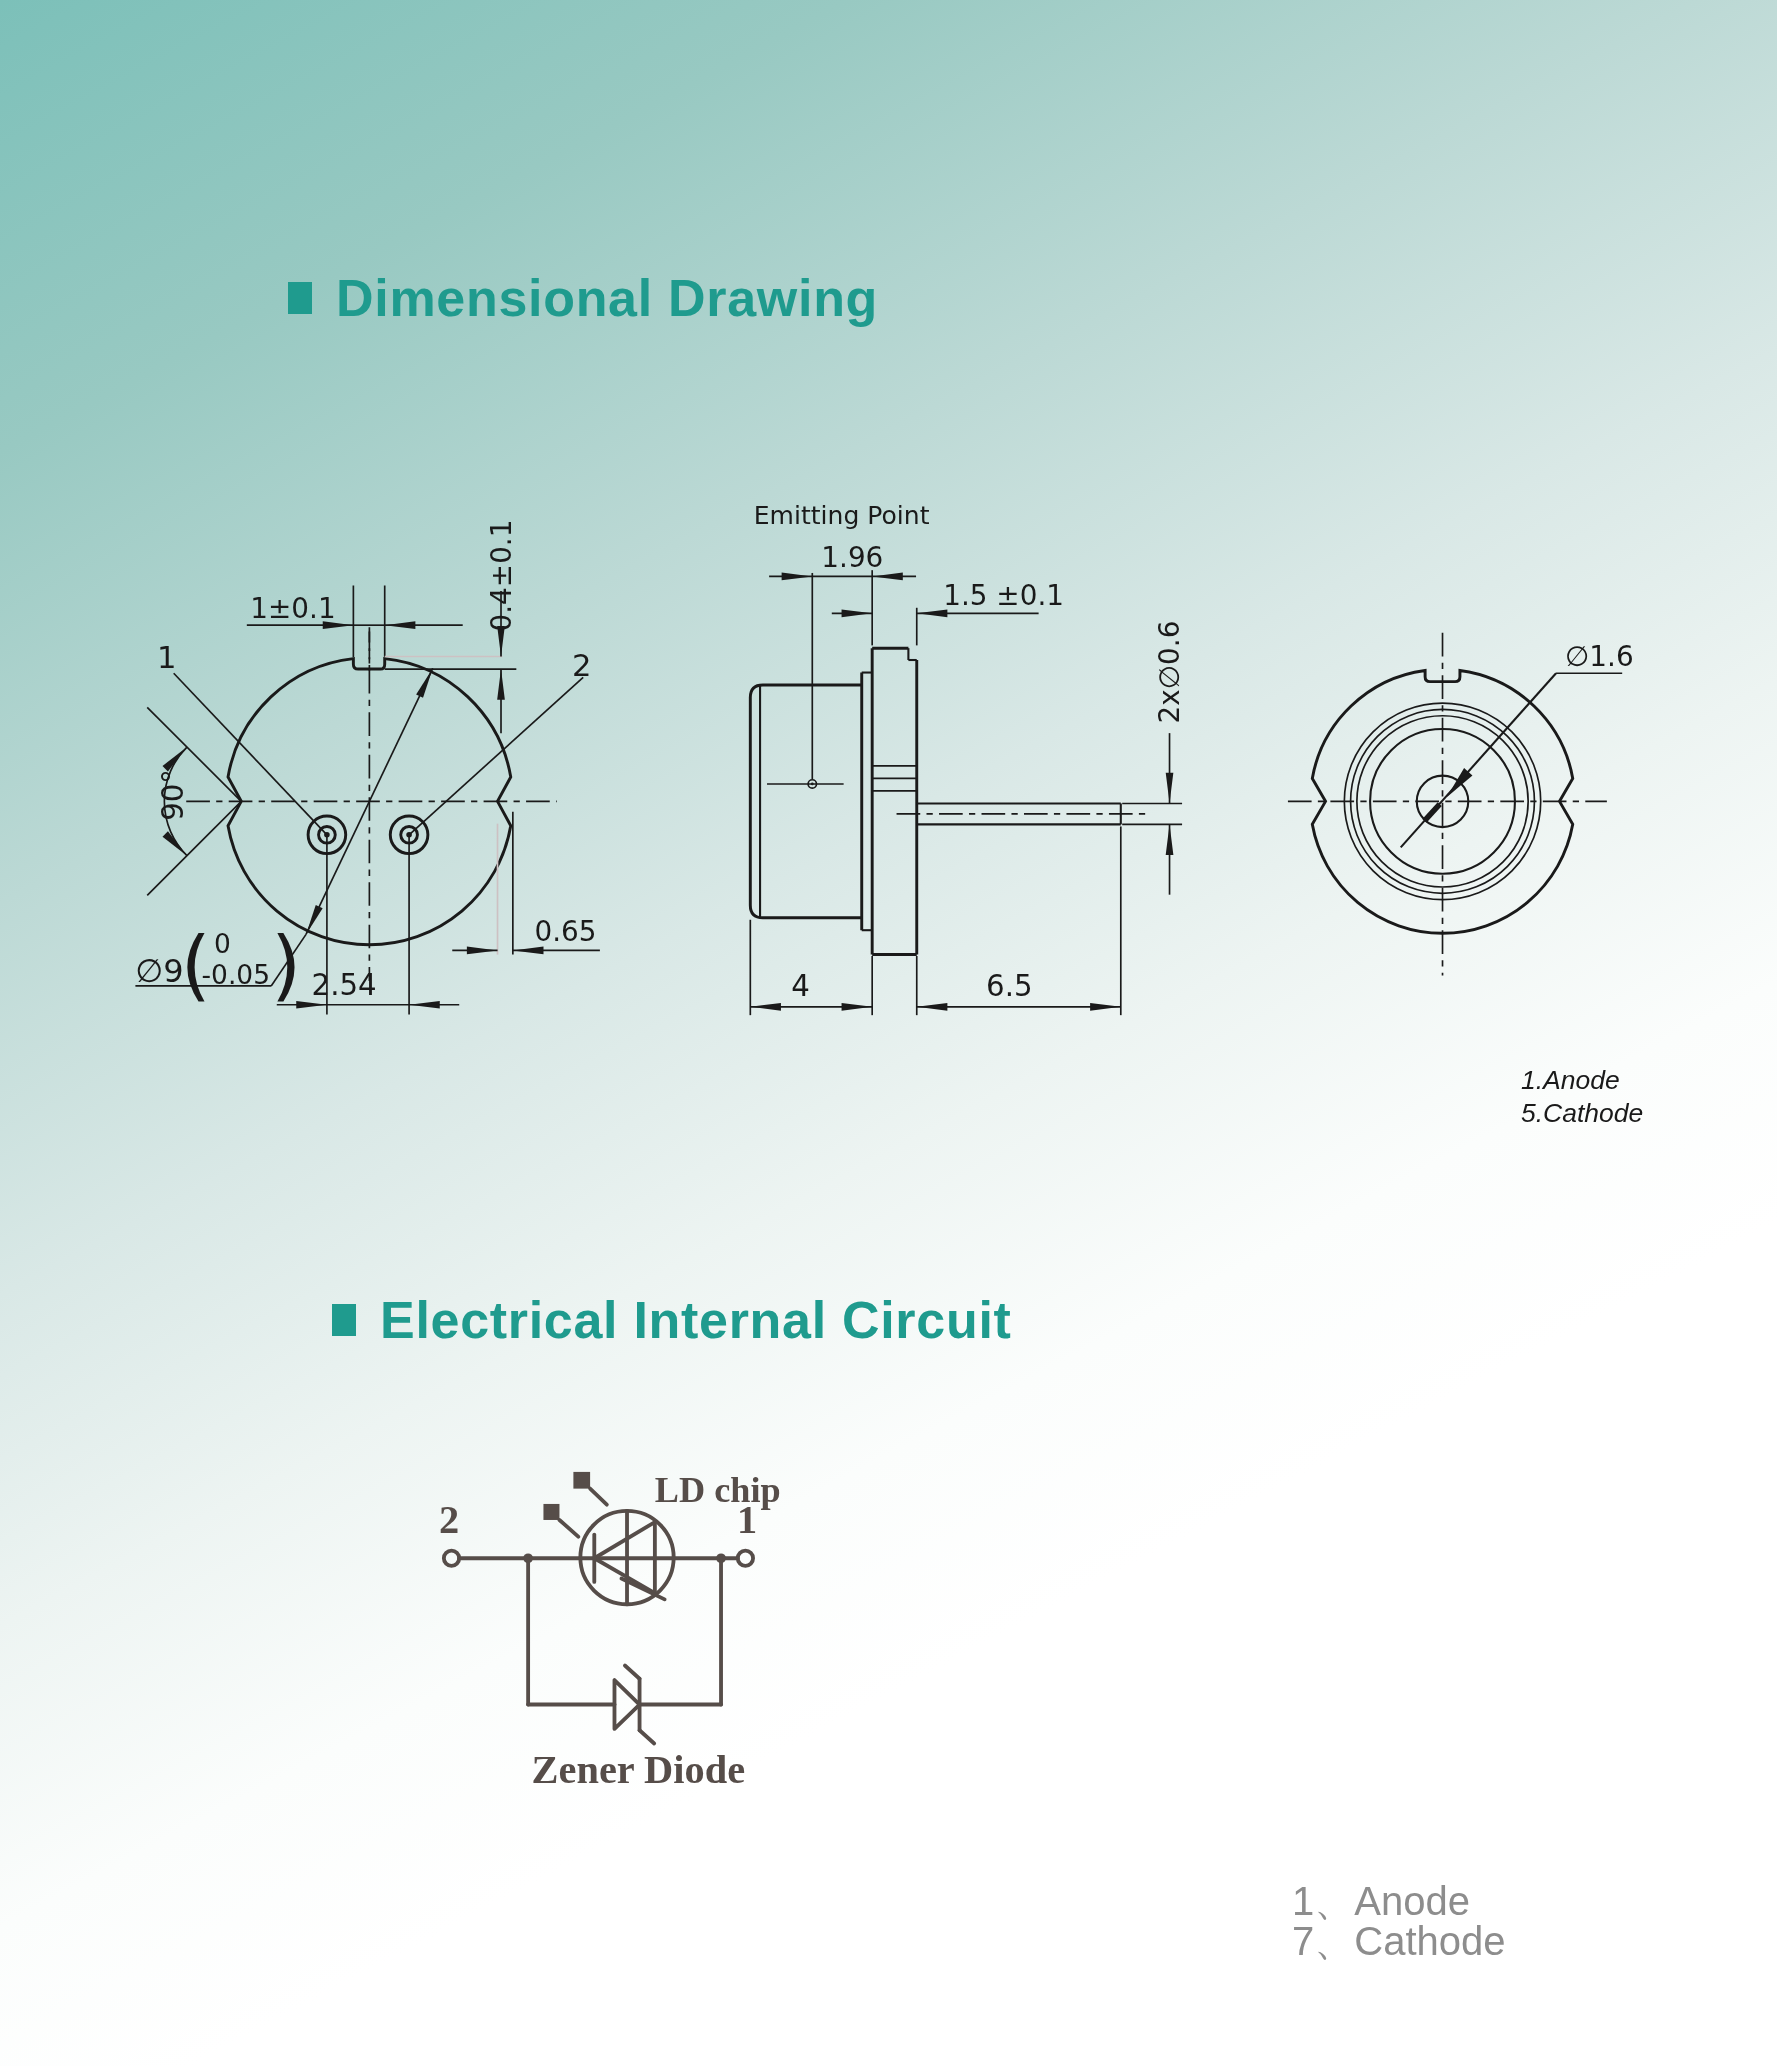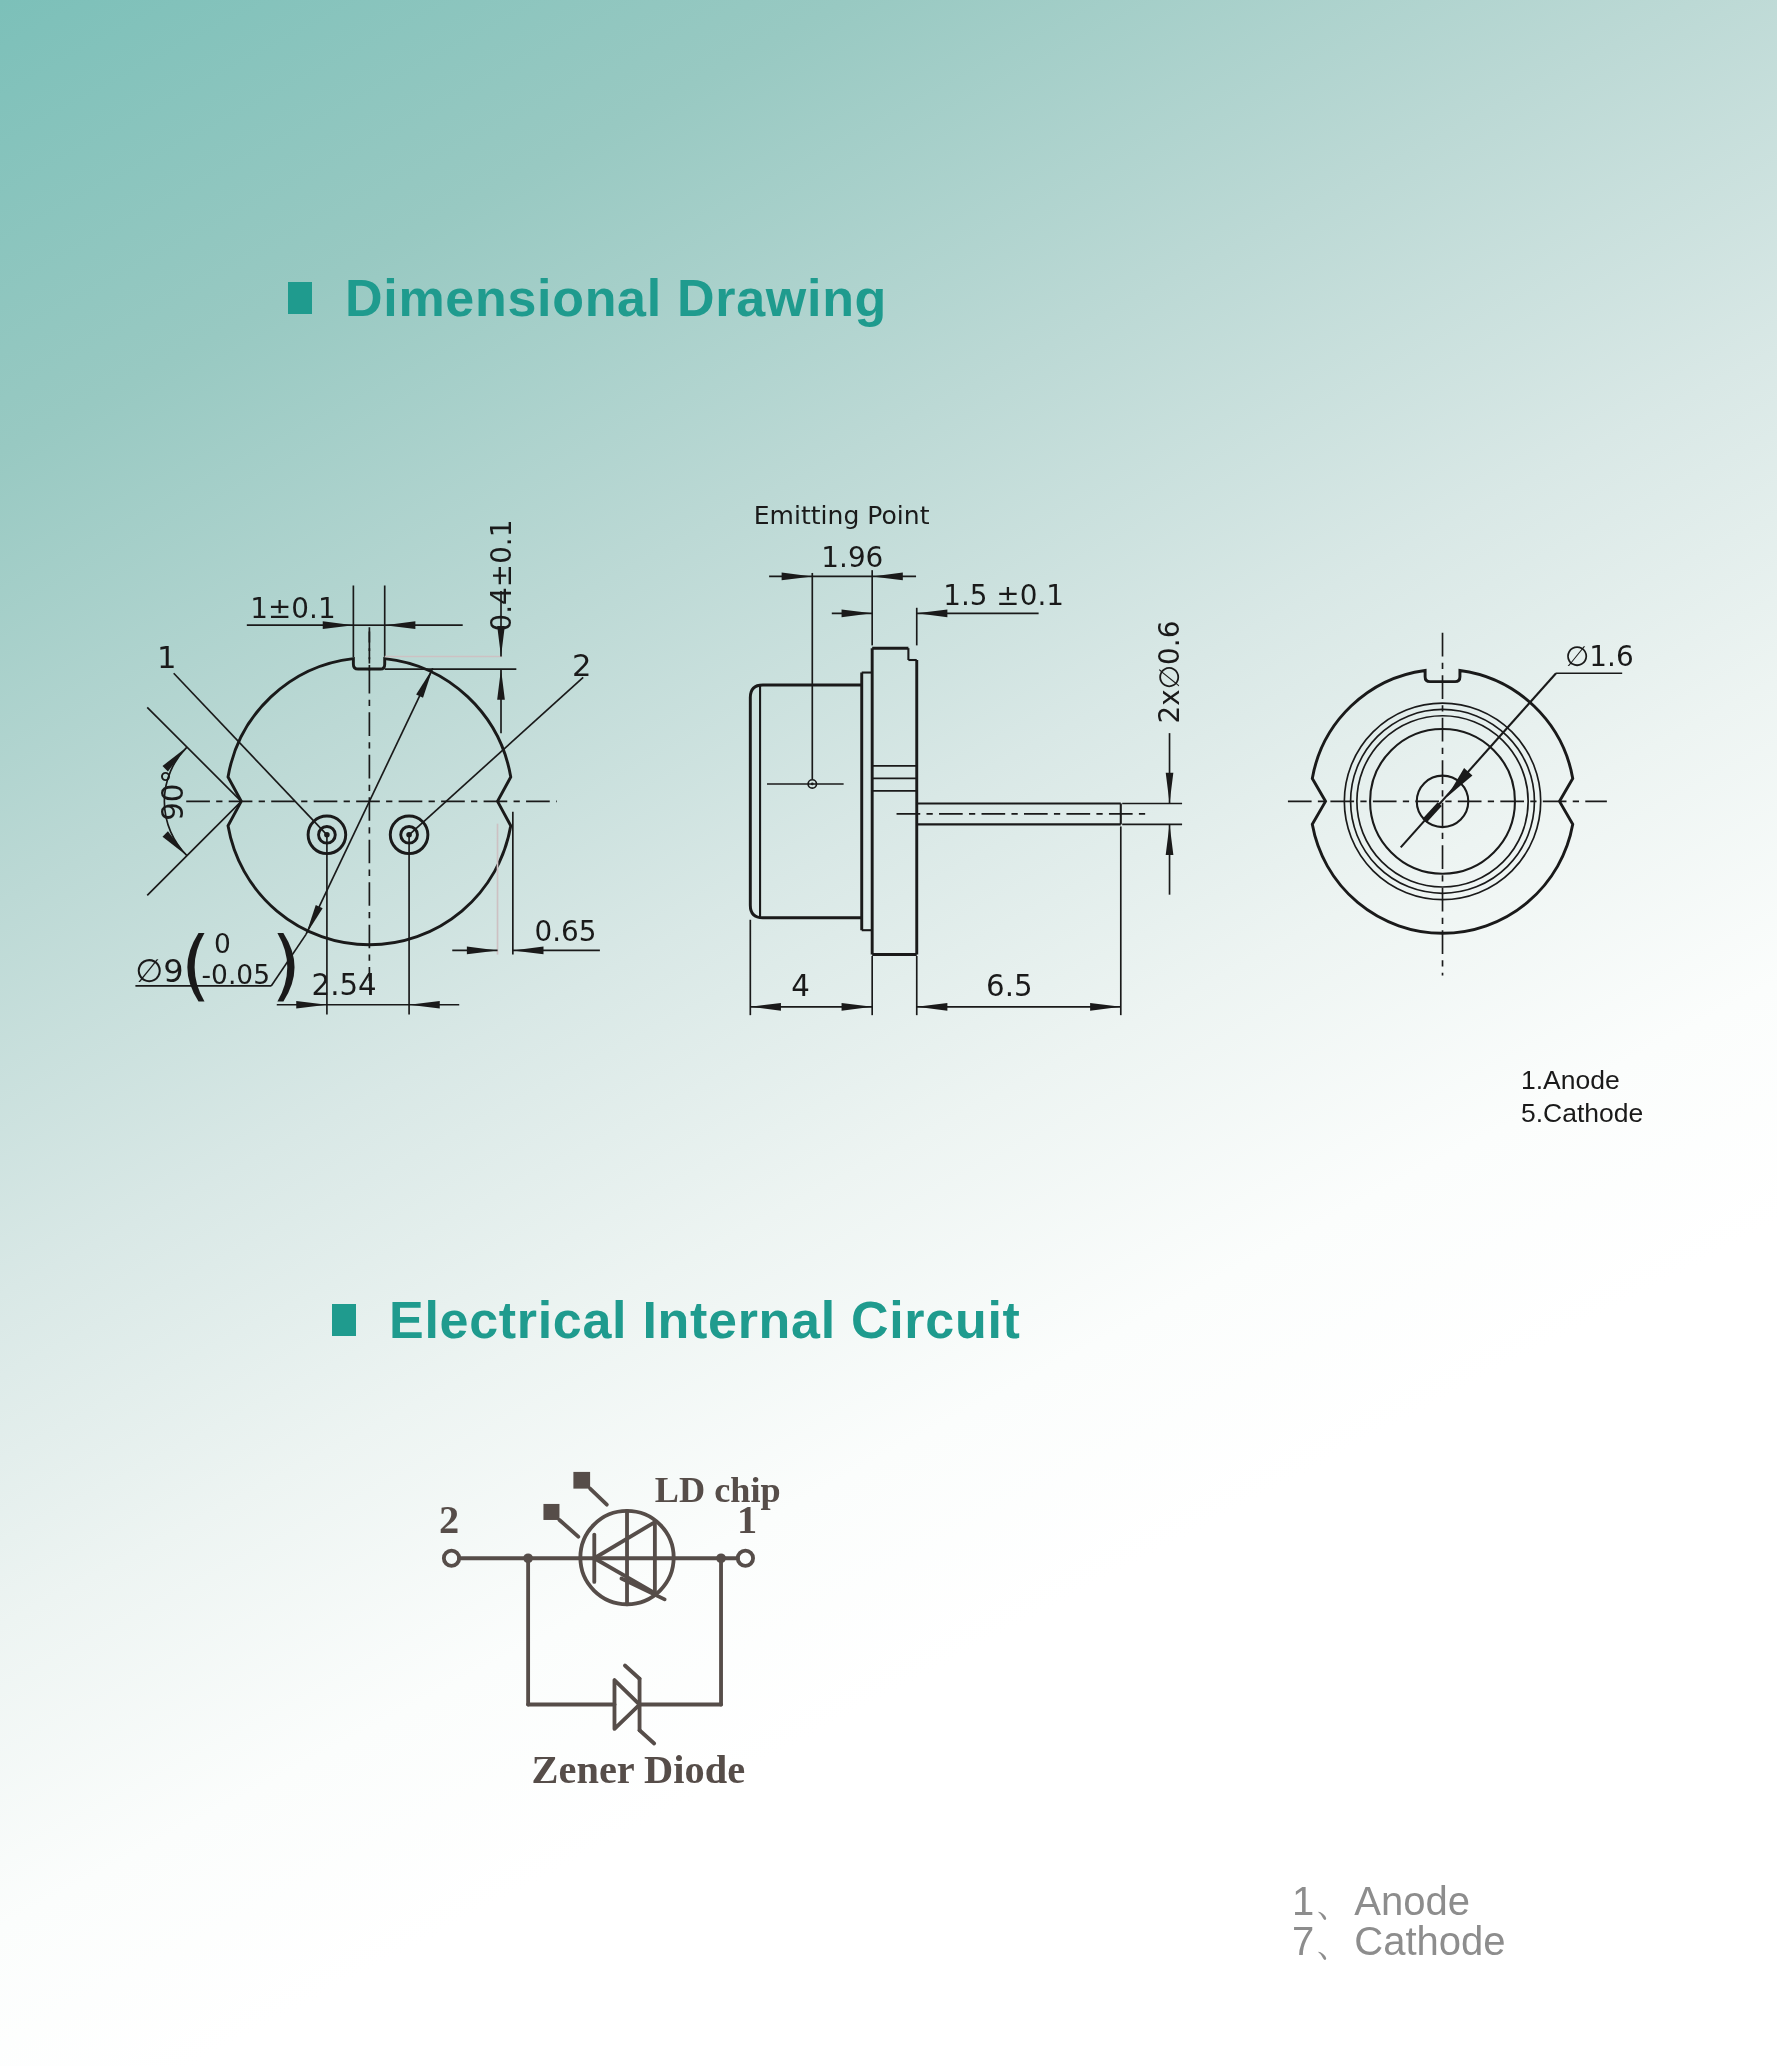--- a/index.html
+++ b/index.html
@@ -1,21 +1,21 @@
 <!DOCTYPE html>
 <html style="font-size:11px"><head>
 <meta charset="utf-8">
 <style>
   html,body{margin:0;padding:0;}
   body{
     width:1778px;height:2066px;position:relative;overflow:hidden;
     background:linear-gradient(152deg,#7cc0b9 0%,#98c9c2 15%,#bcd9d5 30%,#d9e8e6 43%,#edf4f2 54%,#fbfdfc 64%,#ffffff 72%);
     font-family:"Liberation Sans",sans-serif;
   }
-  .section-title{position:absolute;display:flex;align-items:center;gap:33px;}
+  .section-title{position:absolute;display:flex;align-items:center;gap:24px;}
   .section-title .bullet{width:24px;height:32px;background:#1f9b8e;}
   .section-title .txt{font-size:52px;font-weight:bold;color:#1f9b8e;letter-spacing:0.7px;}
   svg text{font-family:"DejaVu Sans","Liberation Sans",sans-serif;fill:#1a1a1a;}
   .ln{stroke:#1a1a1a;stroke-width:3;fill:none;}
   .thick{stroke-width:4.2;}
   .thin{stroke-width:2.4;}
   .faint{stroke:#cdc1c3;}
   .dash{stroke-dasharray:34 9 9 9;}
   .sdash{stroke-dasharray:16 8;}
   .arr{fill:#1a1a1a;stroke:none;}
@@ -177,21 +177,21 @@
     <line class="ln thin dash" x1="1922" y1="208" x2="1922" y2="700"></line>
     <line class="ln thin dash" x1="1700" y1="450" x2="2158" y2="450"></line>
     <line class="ln" x1="1862" y1="516" x2="2085" y2="266"></line>
     <line class="ln thin" x1="2085" y1="266" x2="2180" y2="266"></line>
     <polygon class="arr" points="1928,444 1965,413 1953,402"></polygon>
     <line x1="1896" y1="478" x2="1918" y2="454" stroke="#1a1a1a" stroke-width="8"></line>
     <text x="2098" y="256" font-size="40">∅1.6</text>
   </g>
 </svg>
 
-<div class="note" style="left:1521px;top:1064px;">
+<div class="note" style="left:1521px;top:1064px;font-style:italic;">
   <div>1.Anode</div>
   <div>5.Cathode</div>
 </div>
 
 <svg style="position:absolute;left:390px;top:1435px;" width="481" height="390" viewBox="0 0 690 560">
   <g>
     <line class="cir" x1="99" y1="177" x2="499" y2="177"></line>
     <circle class="cir" cx="88" cy="177" r="11"></circle>
     <circle class="cir" cx="510" cy="177" r="11"></circle>
     <circle class="cirf" cx="198" cy="177" r="7"></circle>

